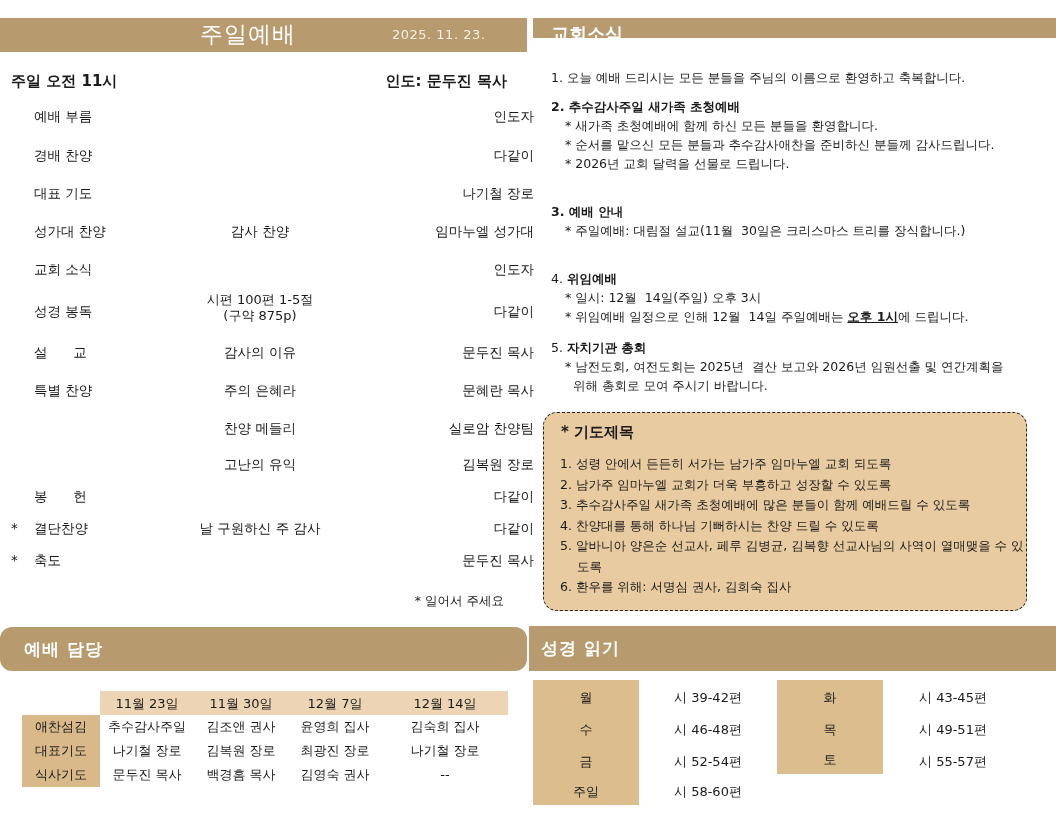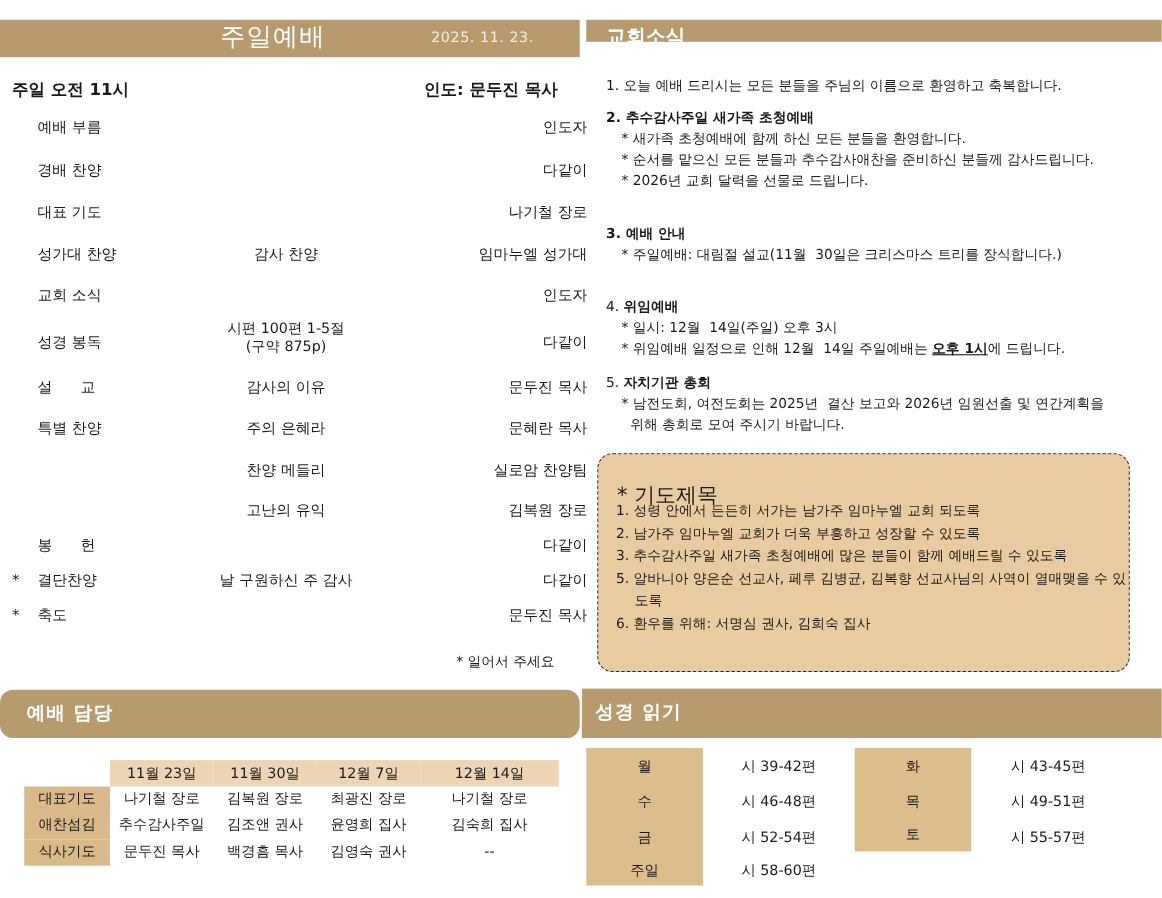--- a/index.html
+++ b/index.html
@@ -33,21 +33,21 @@
   .news { position: absolute; left: 551px; font-size: 12.5px; line-height: 19px; }
   .news .h { font-weight: bold; }
   .news .sub { padding-left: 14px; line-height: 19px; }
   .news u b { font-weight: bold; }
 
   
   #prayer-box {
     position: absolute; left: 543px; top: 412px; width: 484px; height: 199px;
     background: #e8cba0; border: 1.5px dashed #222; border-radius: 14px; box-sizing: border-box;
   }
-  #prayer-box .ph { position: absolute; left: 17px; top: 24px; font-size: 19px; font-weight: normal; }
+  #prayer-box .ph { position: absolute; left: 17px; top: 10px; font-size: 15px; font-weight: bold; }
   #prayer-box ol { position: absolute; left: 12px; top: 37px; margin: 4px; padding: 0; list-style: none; font-size: 12.5px; line-height: 20.5px; width: 470px; }
   #prayer-box li { padding-left: 17px; text-indent: -17px; }
 
   
   #hdr-bl { left: 0; top: 627px; width: 527px; height: 44px; border-radius: 12px; }
   #hdr-bl .title { position: absolute; left: 24px; top: 0; line-height: 44px; font-size: 17px; font-weight: bold; letter-spacing: 1px; }
   #hdr-br { left: 529px; top: 626px; width: 527px; height: 45px; }
   #hdr-br .title { position: absolute; left: 12px; top: 0; line-height: 45px; font-size: 17px; font-weight: bold; letter-spacing: 1px; }
 
   
@@ -166,50 +166,51 @@
   <div class="sub" style="white-space:pre">* 남전도회, 여전도회는 2025년  결산 보고와 2026년 임원선출 및 연간계획을</div>
   <div class="sub" style="white-space:pre">  위해 총회로 모여 주시기 바랍니다.</div>
 </div>
 
 <div id="prayer-box">
   <div class="ph">* 기도제목</div>
   <ol>
     <li>1. 성령 안에서 든든히 서가는 남가주 임마누엘 교회 되도록</li>
     <li>2. 남가주 임마누엘 교회가 더욱 부흥하고 성장할 수 있도록</li>
     <li>3. 추수감사주일 새가족 초청예배에 많은 분들이 함께 예배드릴 수 있도록</li>
+    <li>4. 찬양대를 통해 하나님 기뻐하시는 찬양 드릴 수 있도록</li>
     <li>5. 알바니아 양은순 선교사, 페루 김병균, 김복향 선교사님의 사역이 열매맺을 수 있도록</li>
     <li>6. 환우를 위해: 서명심 권사,  김희숙 집사</li>
   </ol>
 </div>
 
 <div class="band" id="hdr-bl">
   <span class="title">예배 담당</span>
 </div>
 <table id="duty">
   <tbody>
       <tr>
     <td style="width:78px;"></td>
     <td class="date c">11월 23일</td>
     <td class="date c">11월 30일</td>
     <td class="date c">12월 7일</td>
     <td class="date c" style="width:126px;">12월 14일</td>
   </tr>
   <tr>
+    <td class="lbl">애찬섬김</td>
+    <td class="c">추수감사주일</td>
+    <td class="c">김조앤 권사</td>
+    <td class="c">윤영희 집사</td>
+    <td class="c">김숙희 집사</td>
+  </tr>
+  <tr>
     <td class="lbl">대표기도</td>
     <td class="c">나기철 장로</td>
     <td class="c">김복원 장로</td>
     <td class="c">최광진 장로</td>
     <td class="c">나기철 장로</td>
-  </tr>
-  <tr>
-    <td class="lbl">애찬섬김</td>
-    <td class="c">추수감사주일</td>
-    <td class="c">김조앤 권사</td>
-    <td class="c">윤영희 집사</td>
-    <td class="c">김숙희 집사</td>
   </tr>
   <tr>
     <td class="lbl">식사기도</td>
     <td class="c">문두진 목사</td>
     <td class="c">백경흠 목사</td>
     <td class="c">김영숙 권사</td>
     <td class="c">--</td>
   </tr>
 </tbody>
   </table>

